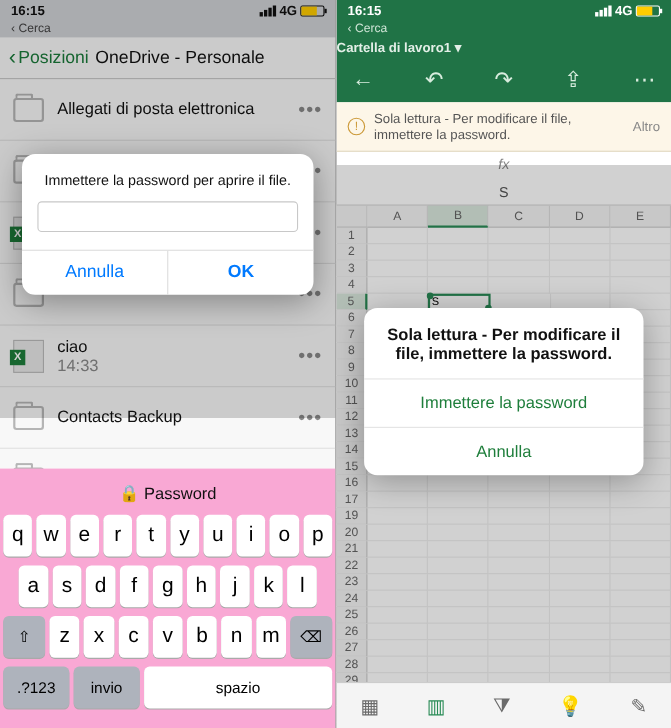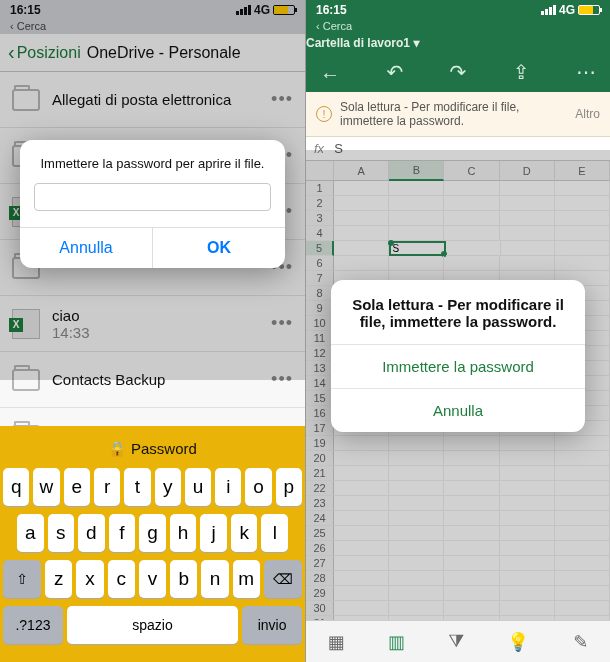--- a/index.html
+++ b/index.html
@@ -40,40 +40,40 @@
 .dlg .msg { font-size:13px; text-align:center; color:#111; margin-bottom:12px; }
 .dlg input { width:100%; height:28px; border:1px solid #c8c8c8; border-radius:4px; padding:0 6px; font-size:13px; }
 .dlg .btns { display:flex; border-top:1px solid #ddd; margin:16px -14px 0; }
 .dlg .btns > div { flex:1; text-align:center; padding:11px 0; color:#007aff; font-size:16px; }
 .dlg .btns > div:first-child { border-right:1px solid #ddd; }
 .dlg .btns > div:last-child { font-weight:600; }
 .dim { position:absolute; inset:0; background:rgba(0,0,0,.18); z-index:4; }
 .dim.top { bottom:auto; height:380px; }
 
 
-.kb { position:absolute; bottom:0; left:0; right:0; background:#eab308; z-index:6; padding:6px 3px 10px; }
+.kb { position:absolute; bottom:0; left:0; right:0; background:#f9a8d4; z-index:6; padding:6px 3px 10px; }
 .pwd-bar { text-align:center; padding:8px 0 10px; font-size:15px; color:#111; }
 .krow { display:flex; gap:4px; justify-content:center; margin-bottom:8px; }
 .key { background:#fff; border-radius:5px; box-shadow:0 1px 0 #a9a9a9; height:38px; flex:1; display:flex; align-items:center; justify-content:center; font-size:19px; }
 .key.sp { background:#aeb3bc; font-size:14px; }
 .key.wide { flex:1.4; }
 .key.space { flex:4; font-size:15px; }
 .krow.r2 { padding:0 14px; }
 .krow.r4 .key { font-size:14px; }
 
 
 .hdr { background:#207346; color:#fff; }
 .hdr .bl { color:#cfe5d6; }
 .doc-title { text-align:left; font-size:12px; color:#e3efe7; padding:2px 0 6px;font-weight:bold; }
 .toolbar { display:flex; align-items:center; justify-content:space-between; padding:4px 14px 8px; color:#d8ecde; font-size:20px; }
 .toolbar span { display:inline-block; }
 .banner { display:flex; align-items:center; padding:8px 10px; background:#fdf6e8; border-bottom:1px solid #e0d8c0; font-size:12px; color:#555; gap:8px; }
 .banner .ex { width:16px;height:16px;border:1.5px solid #cc9a3a;border-radius:50%;color:#cc9a3a;display:flex;align-items:center;justify-content:center;font-size:11px; }
 .banner .more { color:#888; }
-.fx { display:flex; border-bottom:1px solid #ccc; padding:4px 8px; font-size:13px; color:#555; align-items:center; gap:10px; }
+.fx { display:flex; border-bottom:1px solid #ccc; padding:4px 8px; font-size:13px; color:#555; align-items:center; gap:10px;flex-direction:column; }
 .fx i { font-style:italic; color:#888; }
 .sheet { position:relative; }
 .cols { display:flex; }
 .cols .cell, .rhead { font-size:11px; color:#666; display:flex; align-items:center; justify-content:center; }
 .cols .cell { height:20px; border-right:1px solid #ddd; border-bottom:1px solid #ccc; background:#f4f4f4; }
 .cols .cell.sel { background:#d9e8dd; border-bottom:2px solid #2a8c57; }
 .corner { width:28px; background:#f4f4f4; border-right:1px solid #ccc; border-bottom:1px solid #ccc; }
 .cols .cell:not(.corner) { flex:1; }
 .gridrow { display:flex; height:15px; }
 .rhead { width:28px; border-right:1px solid #ccc; border-bottom:1px solid #eee; background:#f4f4f4; }
@@ -196,22 +196,22 @@
         <div class="key ">x</div>
         <div class="key ">c</div>
         <div class="key ">v</div>
         <div class="key ">b</div>
         <div class="key ">n</div>
         <div class="key ">m</div>
         <div class="key sp wide">⌫</div>
       </div>
     <div class="krow r4" id="kr4">
         <div class="key sp wide">.?123</div>
+        <div class="key sp wide">invio</div>
         <div class="key space">spazio</div>
-        <div class="key sp wide">invio</div>
       </div>
   </div>
 </div>
 
 <div class="pane pane-right">
   <div class="hdr">
     <div class="status">
       <span>16:15</span>
       <span class="sig">
         <span class="bars">

